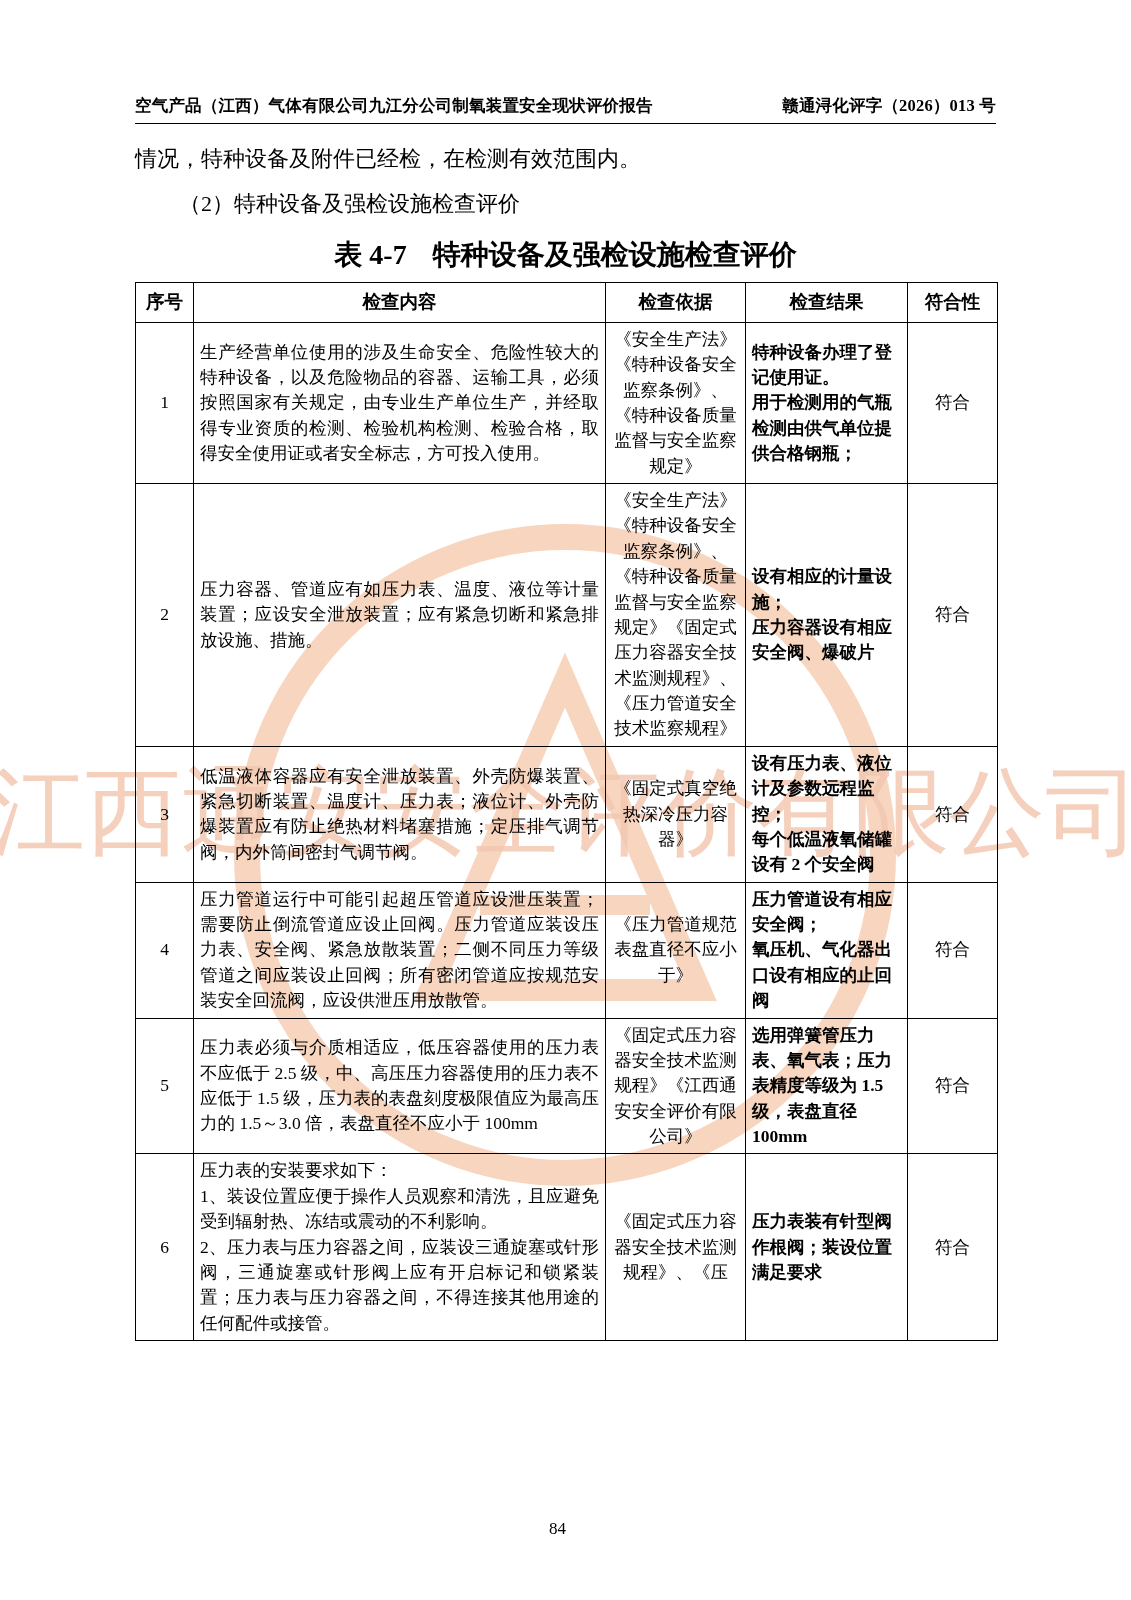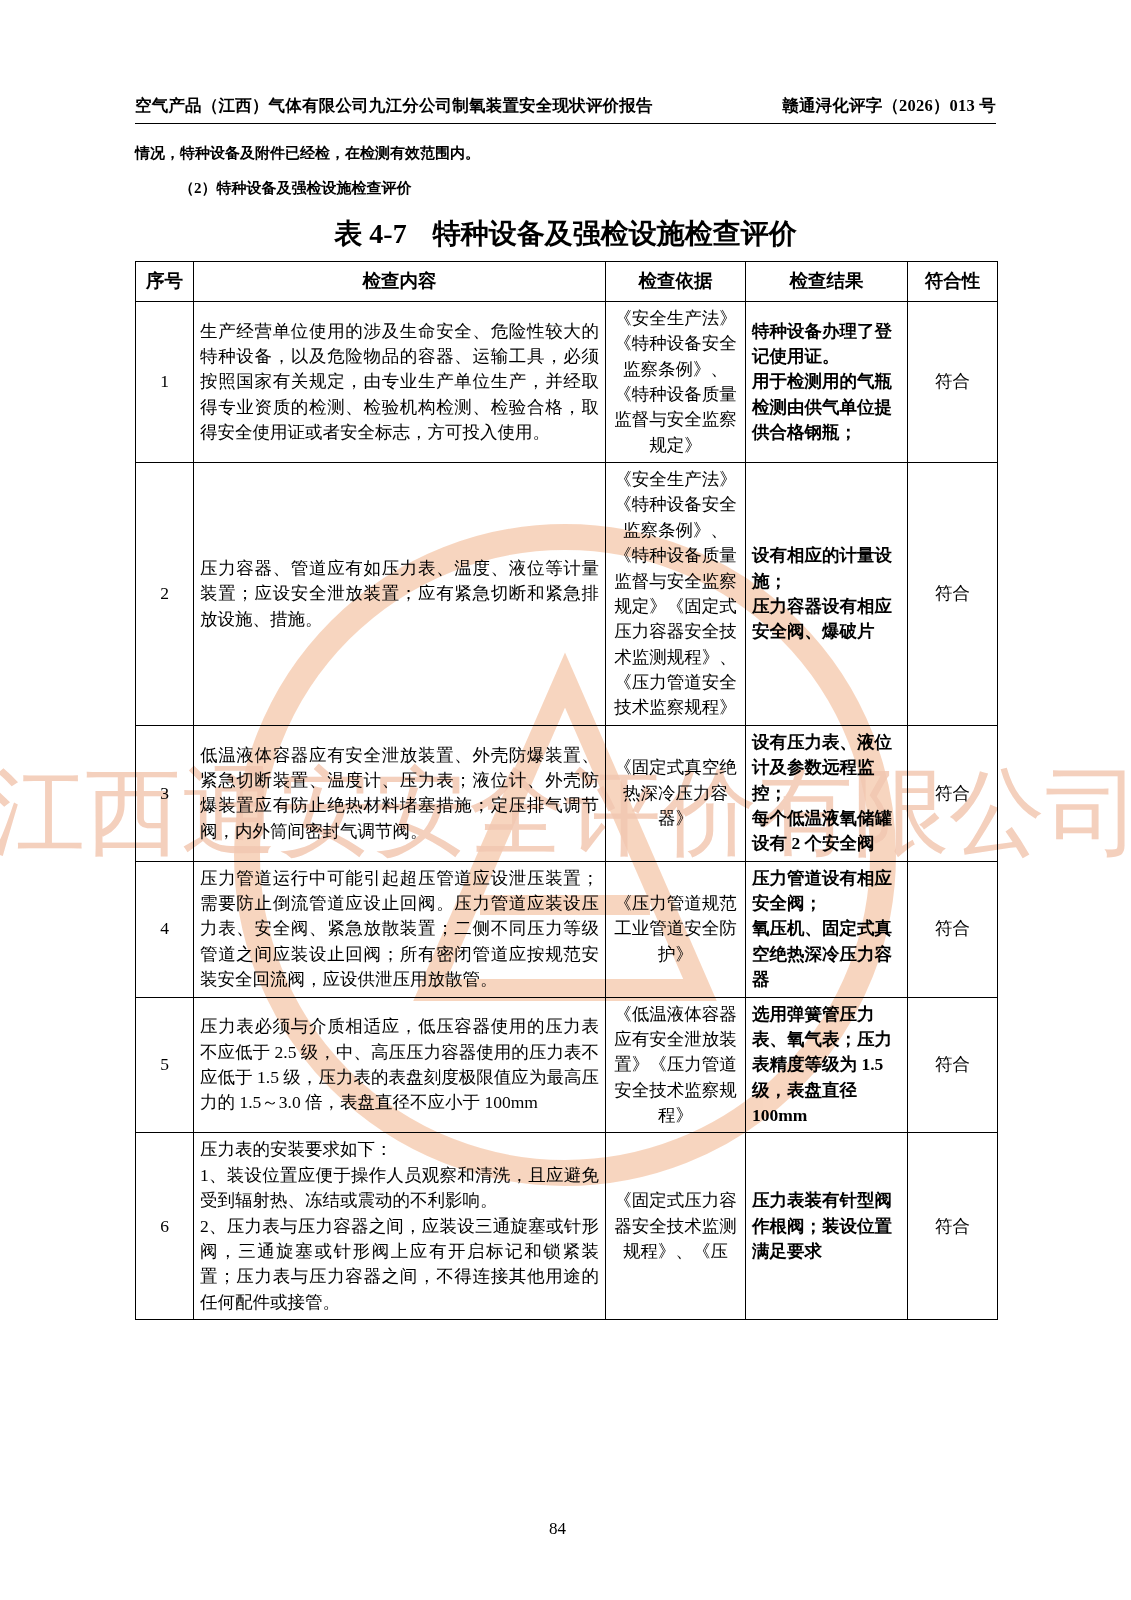--- a/index.html
+++ b/index.html
@@ -46,26 +46,25 @@
     padding-bottom: 6px;
     border-bottom: 1.2px solid #000;
     position: relative;
     z-index: 10;
   }
   .doc-header .left { white-space: nowrap; }
   .doc-header .right { white-space: nowrap; }
 
   
   .para {
-    font-size: 15px;
+    font-size: 22px;
     line-height: 1.5;
     margin-top: 18px;
     position: relative;
     z-index: 10;
-    font-weight: bold;
   }
   .para.indent { text-indent: 0; padding-left: 44px; margin-top: 12px; }
 
   .table-title {
     text-align: center;
     font-size: 28px;
     font-weight: bold;
     margin-top: 16px;
     margin-bottom: 8px;
     position: relative;
@@ -183,29 +182,29 @@
         <td class="no">3</td>
         <td class="content"><span>低温液体容器应有安全泄放装置、外壳防爆装置、紧急切断装置、温度计、压力表；液位计、外壳防爆装置应有防止绝热材料堵塞措施；定压排气调节阀，内外筒间密封气调节阀。</span></td>
         <td class="basis">《固定式真空绝热深冷压力容器》</td>
         <td class="result cell-lines" style="white-space:pre-wrap">设有压力表、液位计及参数远程监控；
 每个低温液氧储罐设有 2 个安全阀</td>
         <td class="conform">符合</td>
       </tr>
       <tr>
         <td class="no">4</td>
         <td class="content">压力管道运行中可能引起超压管道应设泄压装置；需要防止倒流管道应设止回阀。压力管道应装设压力表、安全阀、紧急放散装置；二侧不同压力等级管道之间应装设止回阀；所有密闭管道应按规范安装安全回流阀，应设供泄压用放散管。</td>
-        <td class="basis">《压力管道规范　工业管道安全防护》</td>
+        <td class="basis">《压力管道规范　表盘直径不应小于》</td>
         <td class="result cell-lines" style="white-space:pre-wrap">压力管道设有相应安全阀；
-氧压机、固定式真空绝热深冷压力容器</td>
+氧压机、气化器出口设有相应的止回阀</td>
         <td class="conform">符合</td>
       </tr>
       <tr>
         <td class="no">5</td>
         <td class="content">压力表必须与介质相适应，低压容器使用的压力表不应低于 2.5 级，中、高压压力容器使用的压力表不应低于 1.5 级，压力表的表盘刻度极限值应为最高压力的 1.5～3.0 倍，表盘直径不应小于 100mm</td>
-        <td class="basis">《低温液体容器应有安全泄放装置》《压力管道安全技术监察规程》</td>
+        <td class="basis">《固定式压力容器安全技术监测规程》《江西通安安全评价有限公司》</td>
         <td class="result cell-lines" style="white-space:pre-wrap">选用弹簧管压力表、氧气表；压力表精度等级为 1.5 级，表盘直径 100mm</td>
         <td class="conform">符合</td>
       </tr>
       <tr>
         <td class="no">6</td>
         <td class="content" style="white-space:pre-wrap">压力表的安装要求如下：
 1、装设位置应便于操作人员观察和清洗，且应避免受到辐射热、冻结或震动的不利影响。
 2、压力表与压力容器之间，应装设三通旋塞或针形阀，三通旋塞或针形阀上应有开启标记和锁紧装置；压力表与压力容器之间，不得连接其他用途的任何配件或接管。</td>
         <td class="basis">《固定式压力容器安全技术监测规程》、《压</td>
         <td class="result cell-lines" style="white-space:pre-wrap">压力表装有针型阀作根阀；装设位置满足要求</td>

